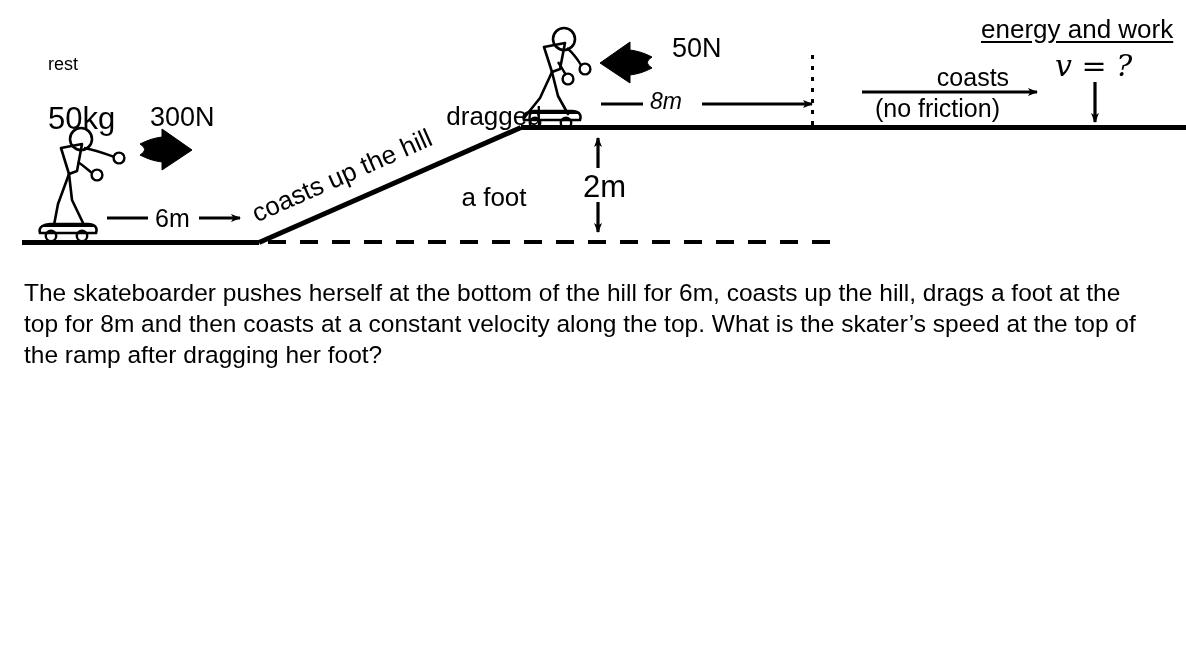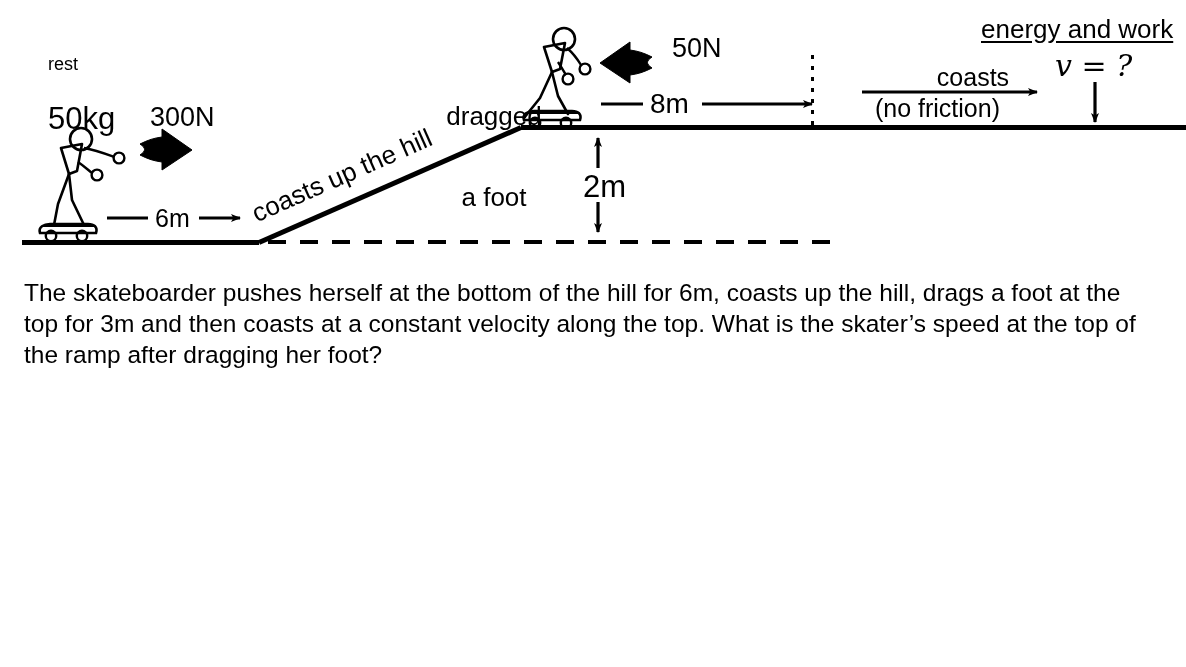--- a/index.html
+++ b/index.html
@@ -45,21 +45,21 @@
     transform: rotate(-23.8deg);
     transform-origin: 0 100%;
   }
   .lbl-dragged {
     left: 444px; top: 48px;
     font-size: 26px;
     text-align: center;
     width: 100px;
   }
   .lbl-force50   { left: 646px; top: 34px;  font-size: 27px; margin-left: 26px; }
-  .lbl-8m        { left: 650px; top: 89px;  font-size: 28px; }
+  .lbl-8m        { left: 650px; top: 89px;  font-size: 23px; font-style: italic; }
   .lbl-2m        { left: 583px; top: 171px; font-size: 31px; }
   .lbl-coasts {
     left: 902px; top: 64px;
     font-size: 25px;
     width: 142px;
     text-align: center;
   }
   .lbl-nofriction {
     left: 860px; top: 95px;
     font-size: 25px;
@@ -207,15 +207,15 @@
   <div class="lbl lbl-2m">2m</div>
 
   <div class="lbl lbl-coasts">coasts</div>
 
   <div class="lbl lbl-heading">energy and work</div>
 
   <div class="lbl lbl-nofriction">(no friction)</div>
 
   <div class="lbl lbl-vquery">v = ?</div>
 
-  <p class="question">The skateboarder pushes herself at the bottom of the hill for 6m, coasts up the hill, drags a foot at the top for 3m and then coasts at a constant velocity along the top. What is the skater’s speed at the top of the ramp after dragging her foot?</p>
+  <p class="question">The skateboarder pushes herself at the bottom of the hill for 6m, coasts up the hill, drags a foot at the top for 8m and then coasts at a constant velocity along the top. What is the skater’s speed at the top of the ramp after dragging her foot?</p>
 
 </div>
 
 </body></html>

